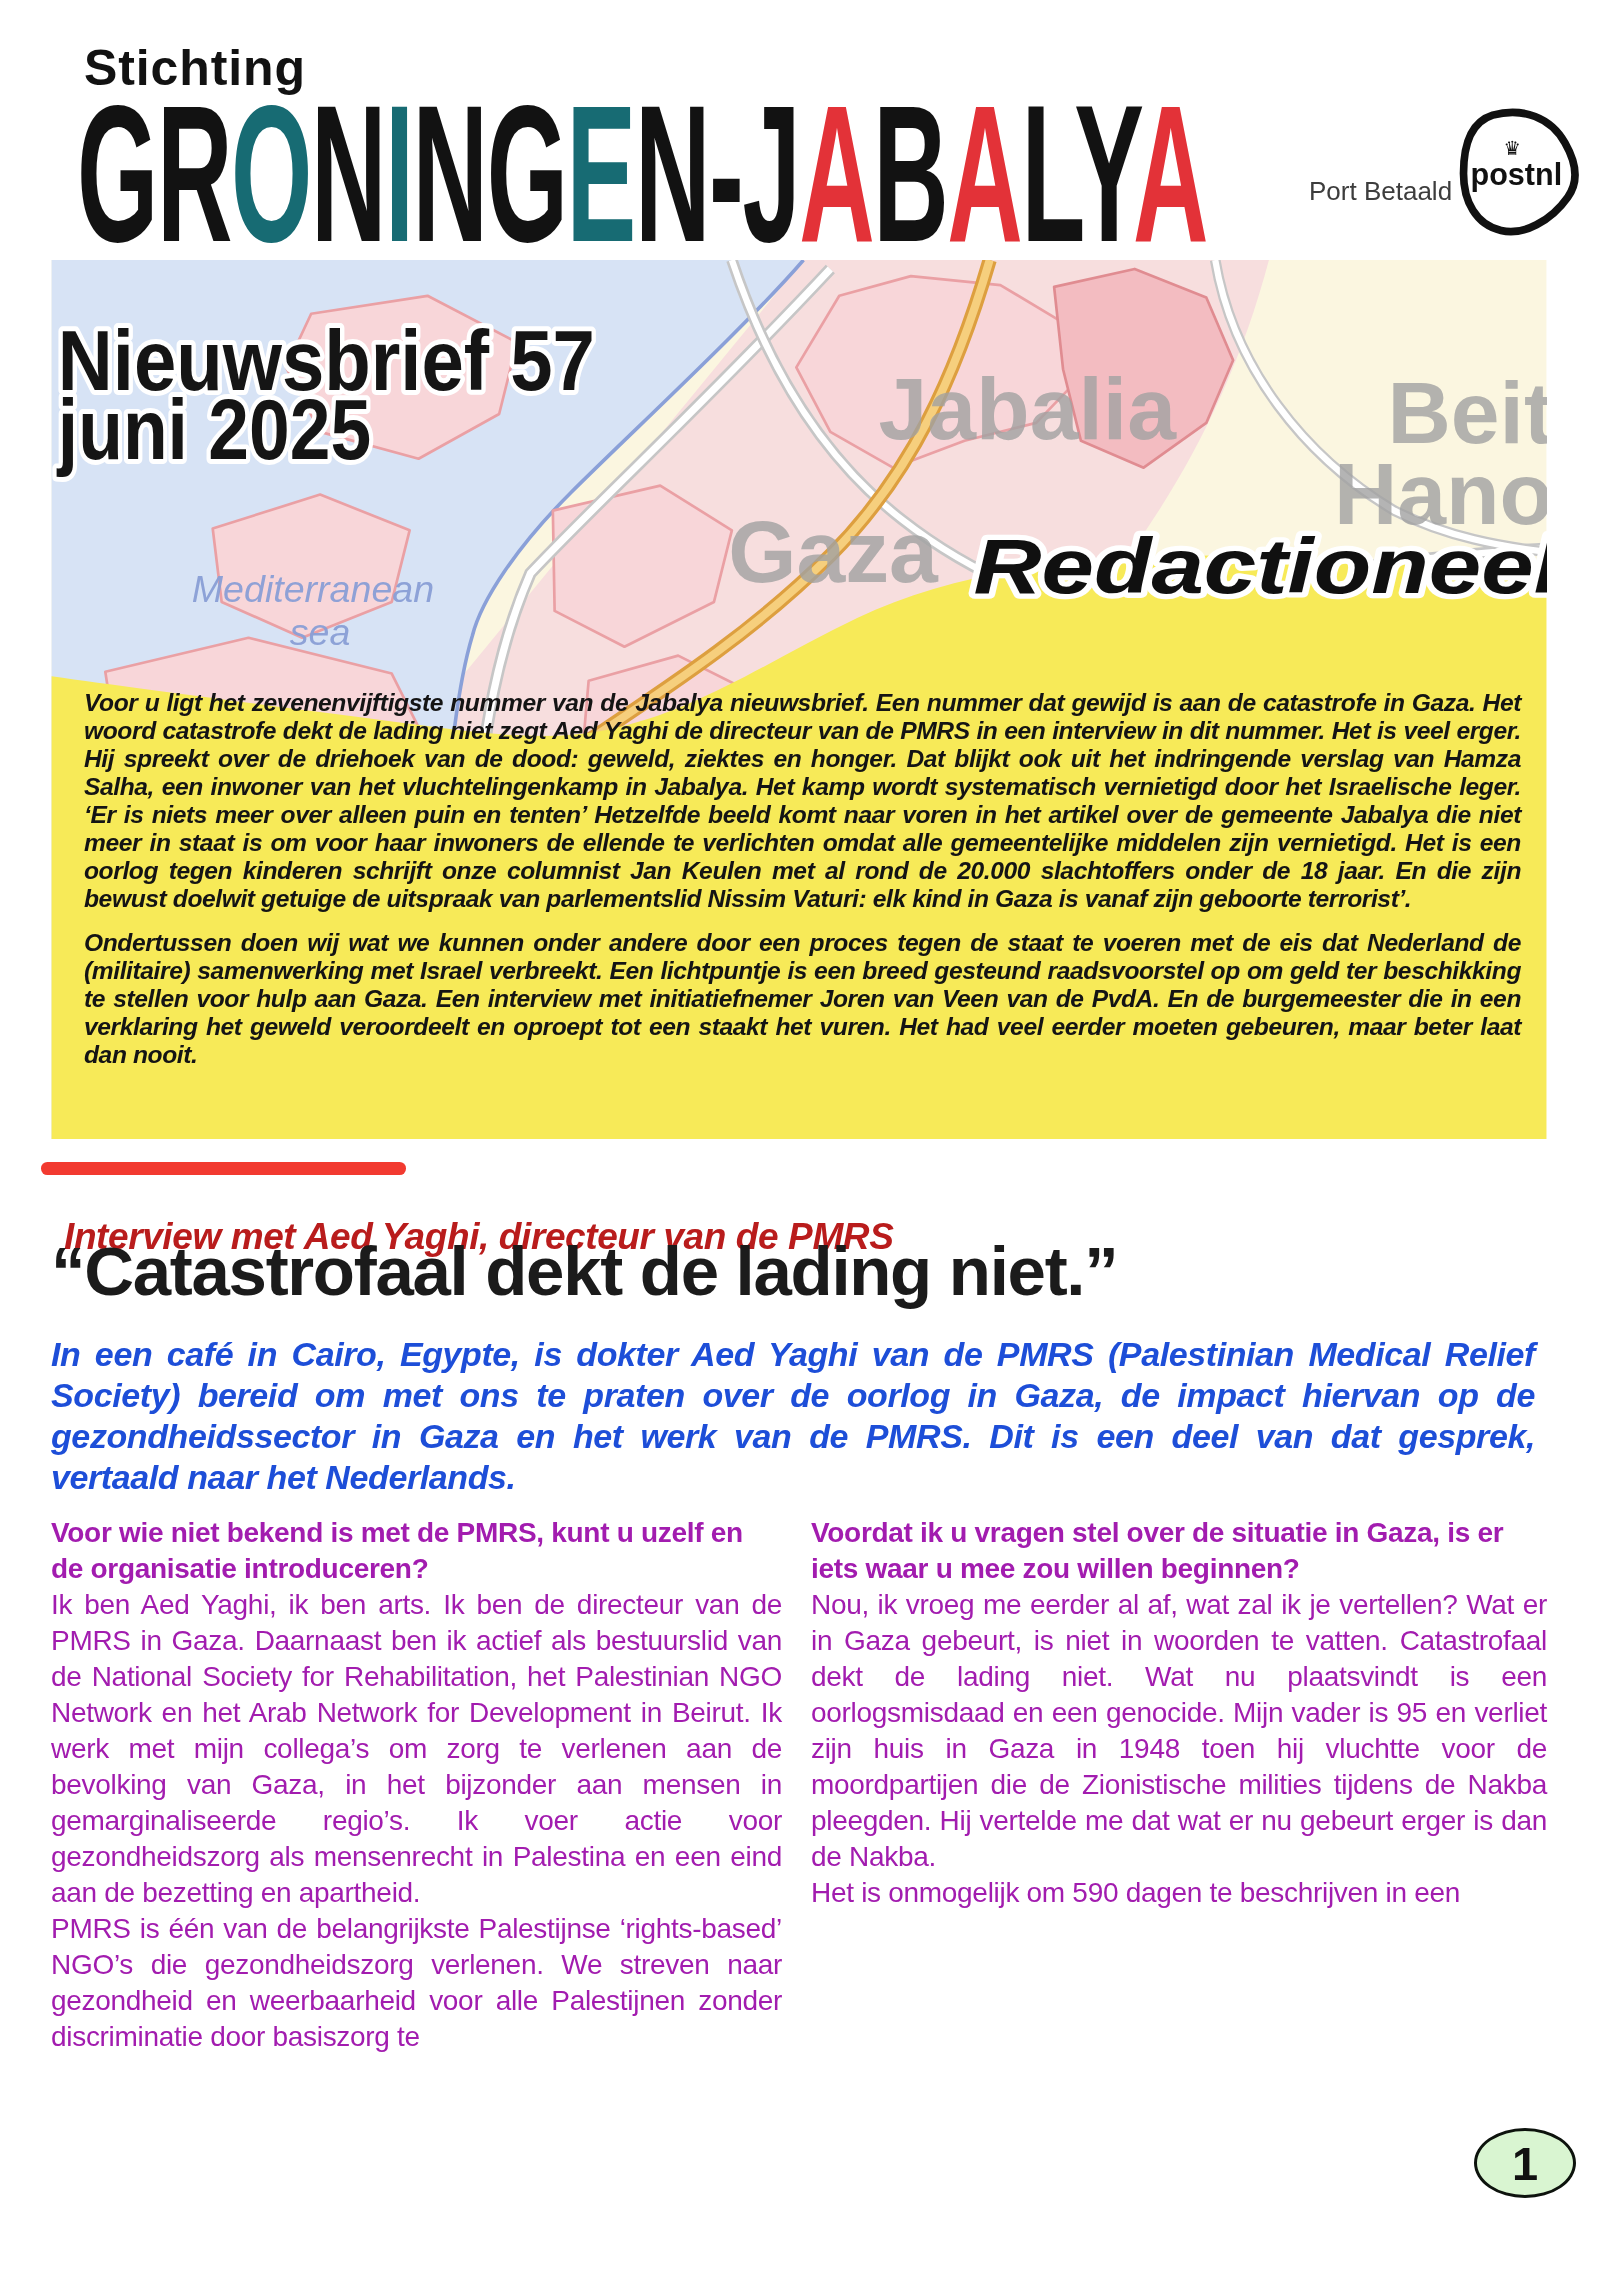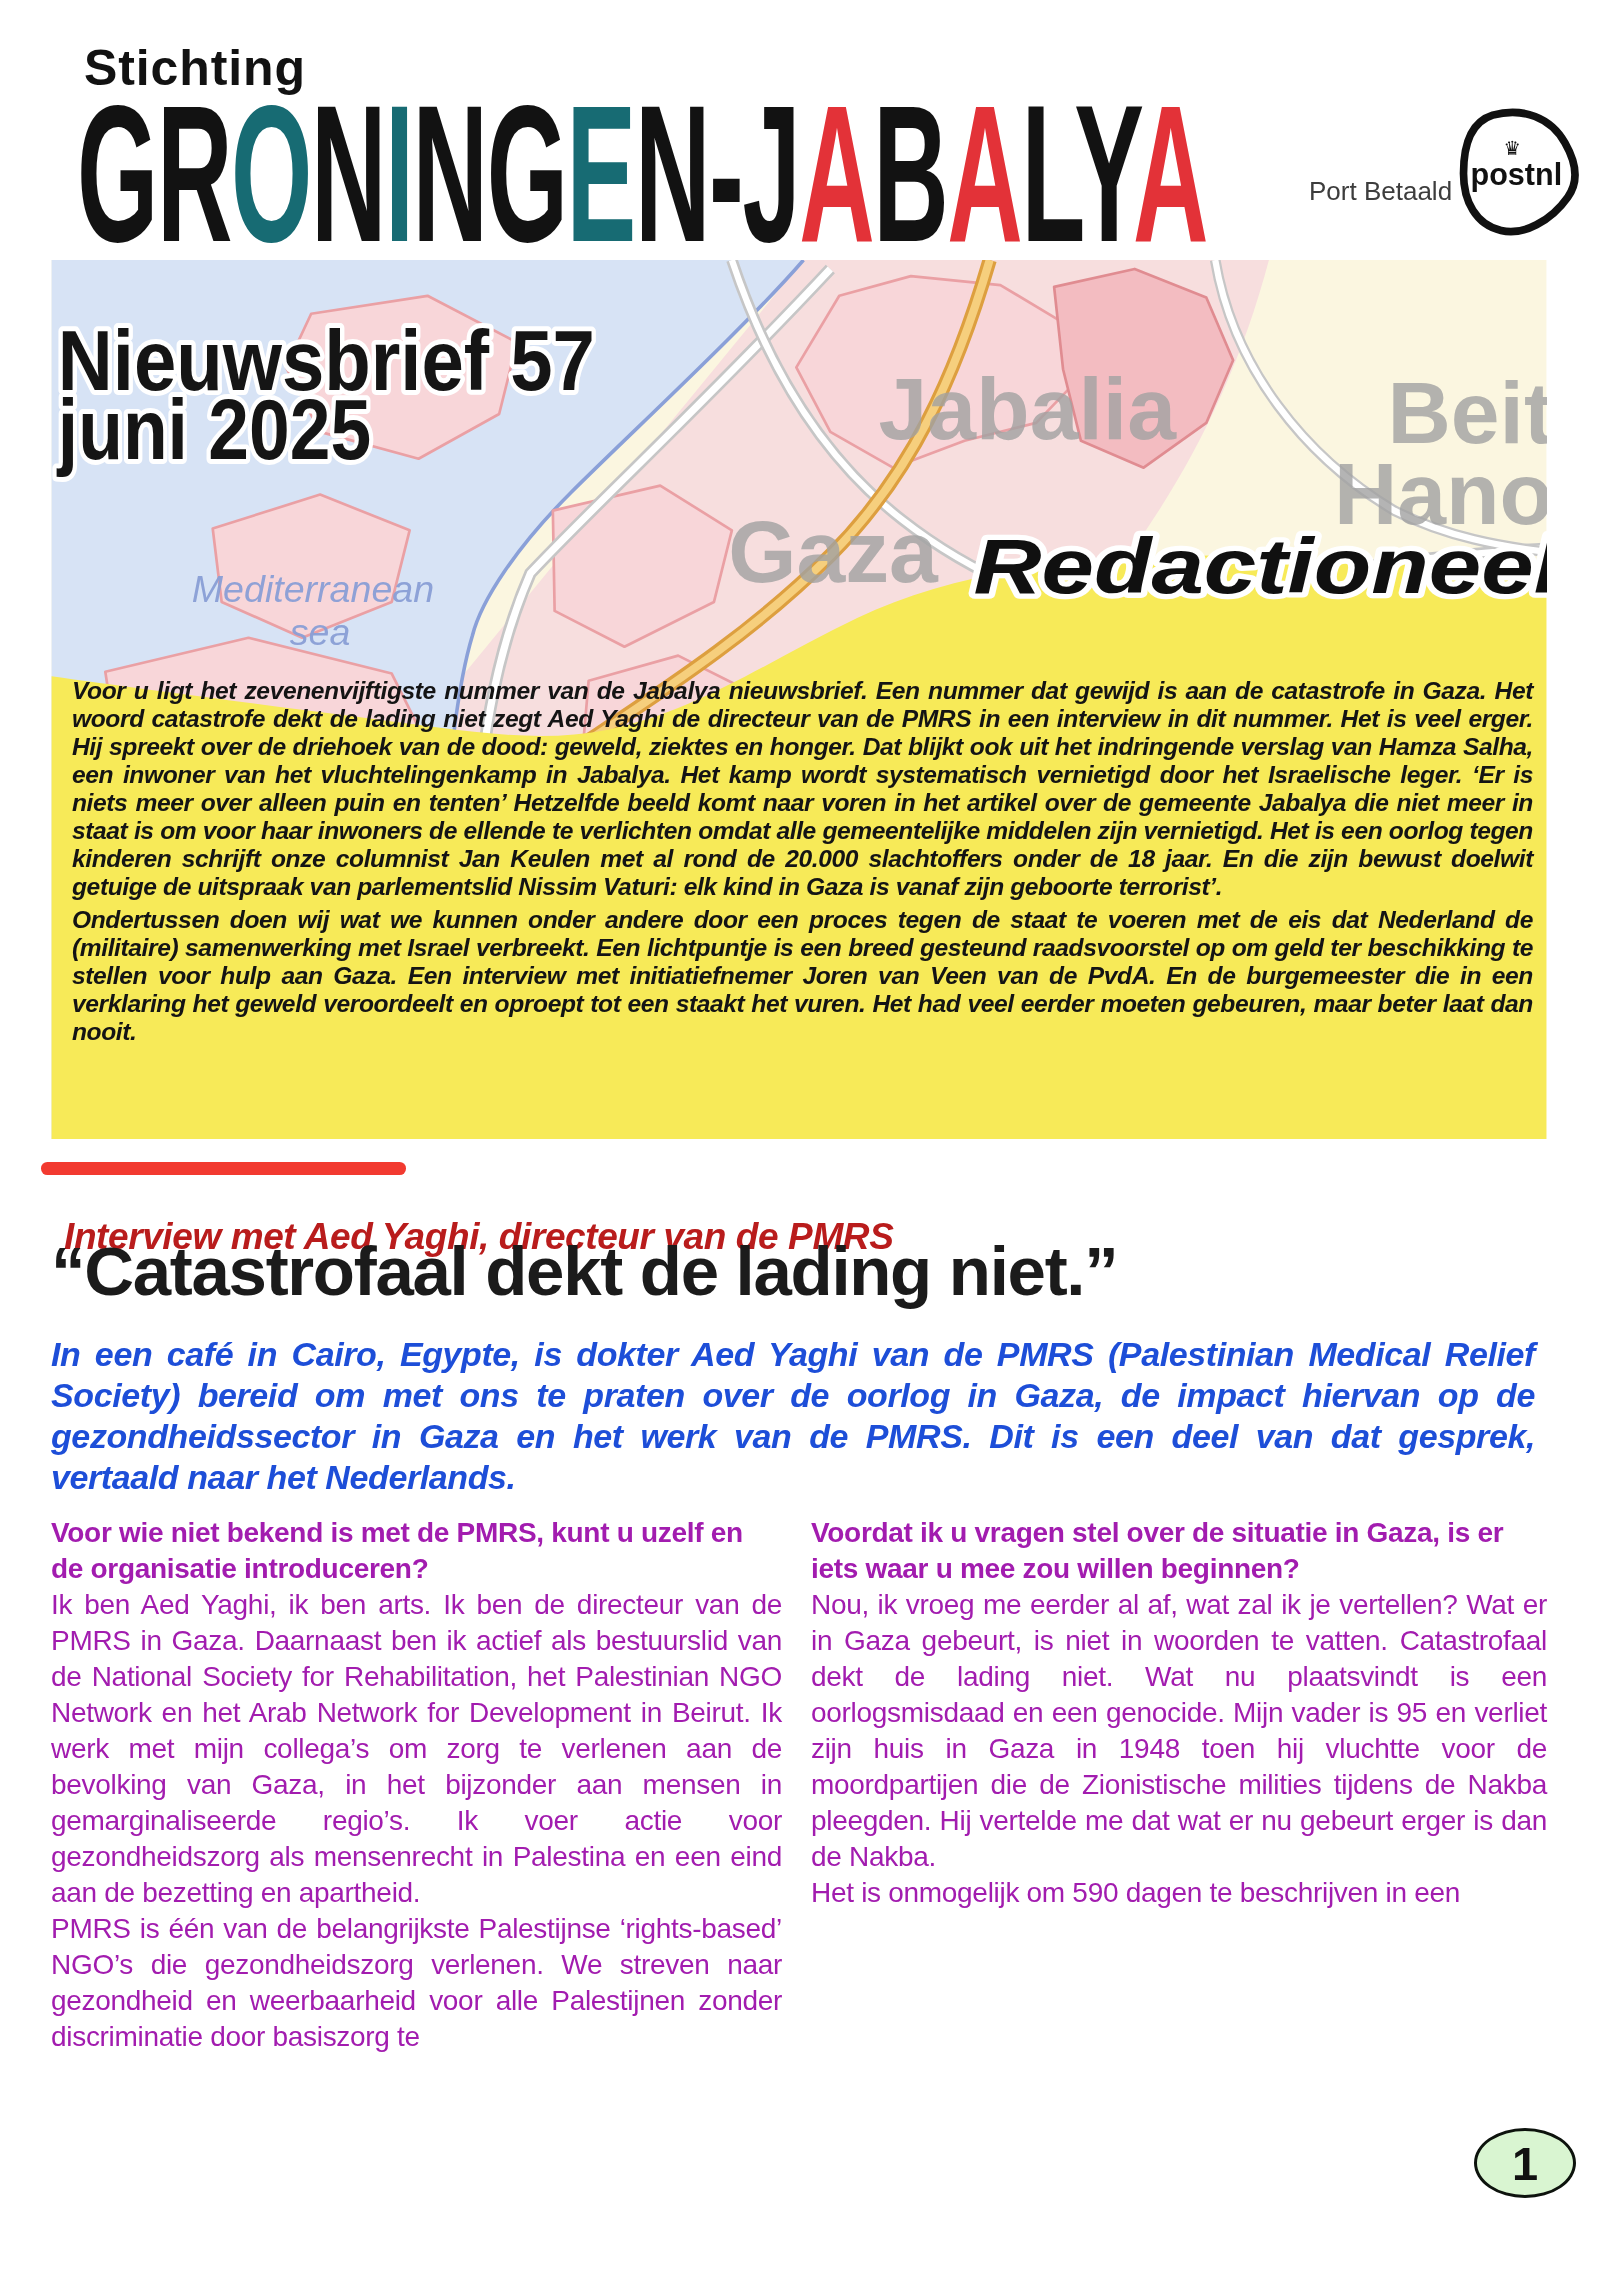--- a/index.html
+++ b/index.html
@@ -11,21 +11,21 @@
   
   .org-small{left:84px;top:39px;font-size:50px;font-weight:bold;color:#121212;letter-spacing:0.9px;}
   .brand{left:77px;top:77px;font-size:134px;font-weight:bold;line-height:134px;
     transform:scale(0.78,1.45);transform-origin:left top;white-space:nowrap;letter-spacing:-1.8px;}
   .port-betaald{left:1309px;top:176px;font-size:26px;color:#3d3d3d;}
   .postnl{left:1451px;top:104px;width:139px;height:139px;}
   
   .editorial-text{left:68px;top:673px;width:1469px;color:#141414;
     font-weight:bold;font-style:italic;font-size:24.6px;line-height:28px;
     text-align:justify;letter-spacing:-0.4px;}
-  .editorial-text p{margin:4px;}
+  .editorial-text p{margin:16px;}
   .editorial-text p + p{margin-top:4.5px;}
   
   .red-divider{left:41px;top:1162px;width:365px;height:12.5px;background:#f23a30;border-radius:6.3px;}
   .kicker{left:64px;top:1216px;font-size:37px;font-weight:bold;font-style:italic;color:#b91c1c;letter-spacing:-0.4px;}
   .headline{left:51px;top:1232px;font-size:69px;font-weight:bold;color:#1b1b1b;letter-spacing:-1.3px;white-space:nowrap;}
   .intro{left:51px;top:1334px;width:1484px;font-size:34px;line-height:41px;
     font-weight:bold;font-style:italic;color:#1d4ed8;text-align:justify;letter-spacing:-0.4px;}
   .col{top:1515px;width:731px;font-size:28px;line-height:36px;color:#a21caf;
     text-align:justify;letter-spacing:-0.3px;}
   .col-left{left:51px;}

